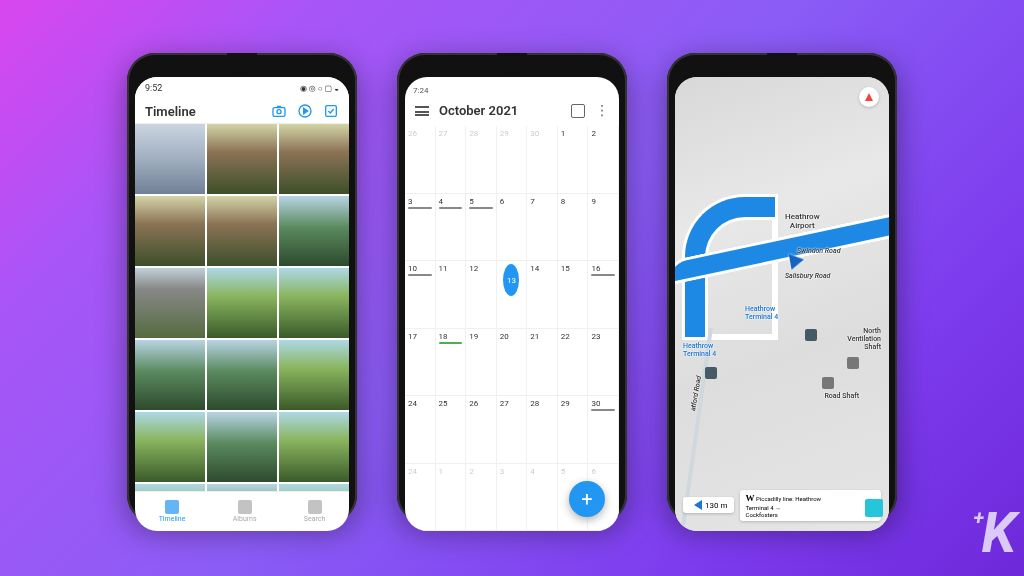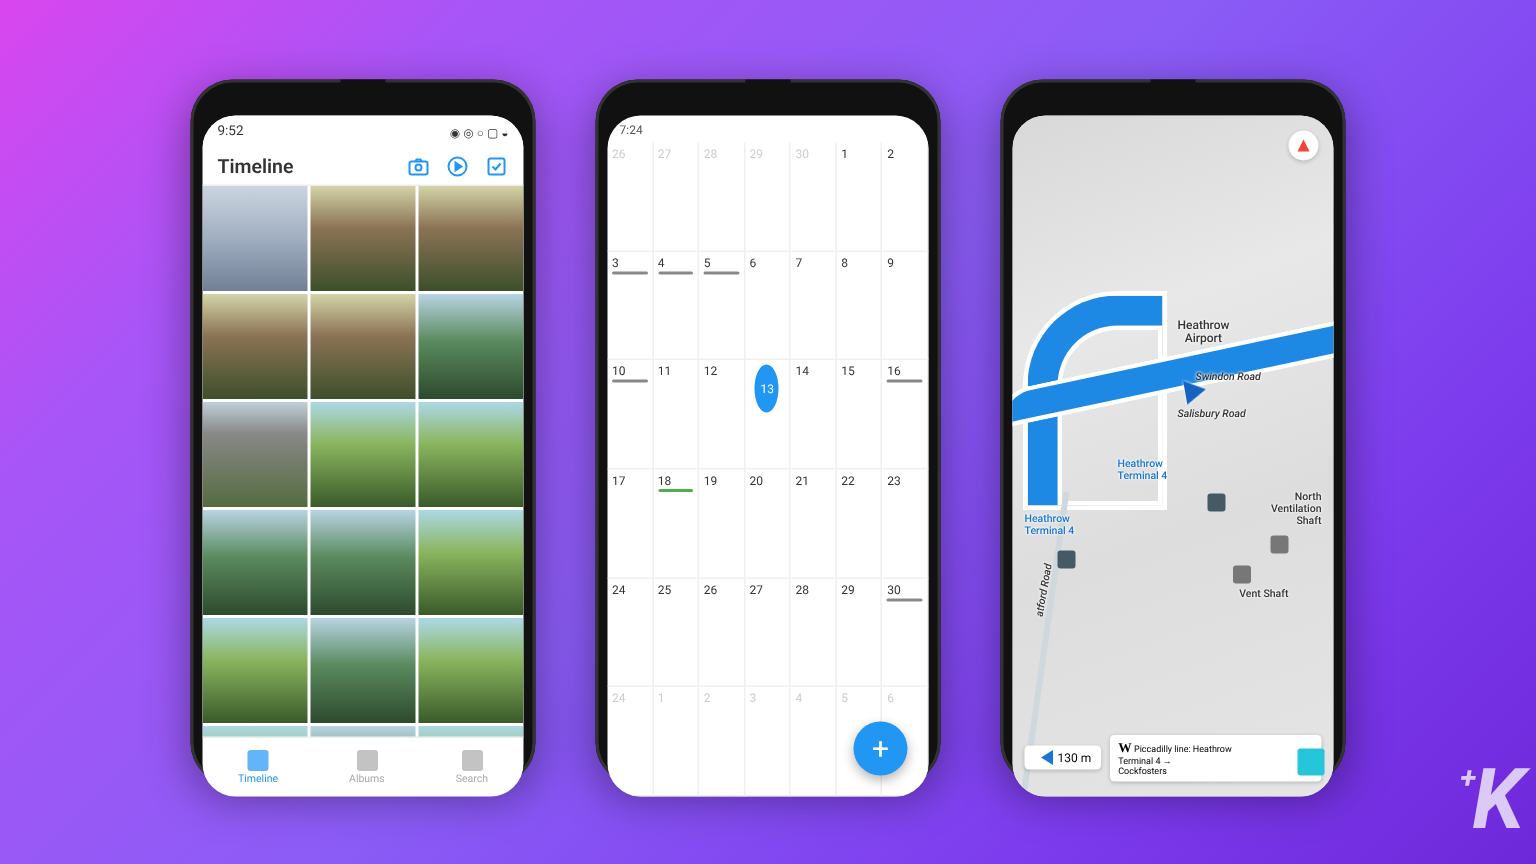--- a/index.html
+++ b/index.html
@@ -96,21 +96,21 @@
     align-items: center;
     border-top: 1px solid #eee;
     font-size: 7px;
     color: #aaa;
   }
   .nav-item { display:flex; flex-direction:column; align-items:center; gap:1px; }
   .nav-item.active { color: #2196f3; }
   .nav-icon { width:14px; height:14px; background: currentColor; border-radius:2px; opacity:0.7; }
 
   
-  .cal-statusbar { height:18px; padding:0 8px; font-size:8px; display:flex; align-items:center; color:#555; }
+  .cal-statusbar { height:18px; padding:0 8px; font-size:8px; display:flex; align-items:flex-end; color:#555; }
   .cal-header {
     display: flex;
     align-items: center;
     padding: 8px 10px;
     gap: 10px;
   }
   .hamburger { width:14px; height:10px; border-top:2px solid #555; border-bottom:2px solid #555; position:relative; }
   .hamburger::after { content:''; position:absolute; top:3px; left:0; right:0; height:2px; background:#555; }
   .cal-title { flex:1; font-size:13px; font-weight:600; color:#333; }
   .cal-icon { width:14px; height:14px; border:1.5px solid #666; border-radius:2px; position:relative; }
@@ -250,20 +250,26 @@
       </div>
     </div>
   </div>
 
   <div class="phone">
     <div class="notch"></div>
     <div class="screen">
       <div class="cal-statusbar">
         <span>7:24</span>
       </div>
+      <div class="cal-header">
+        <div class="hamburger"></div>
+        <span class="cal-title">October 2021</span>
+        <div class="cal-icon"></div>
+        <span class="dots">⋮</span>
+      </div>
       <div class="cal-grid">
           <div class="cal-cell dim">
             <span class="daynum">26</span>
           </div>
           <div class="cal-cell dim">
             <span class="daynum">27</span>
           </div>
           <div class="cal-cell dim">
             <span class="daynum">28</span>
           </div>
@@ -406,21 +412,21 @@
       <div class="nav-arrow"></div>
 
       <div class="compass"></div>
 
       <div class="map-label" style="top:135px; left:110px; text-align:center;">Heathrow<br>Airport</div>
       <div class="map-label road-label" style="top:170px; left:122px;text-align:right;">Swindon Road</div>
       <div class="map-label road-label" style="top:195px; left:110px;">Salisbury Road</div>
       <div class="map-label blue" style="top:228px; left:70px; font-size:7px;">Heathrow<br>Terminal 4</div>
       <div class="map-label blue" style="top:265px; left:8px; font-size:7px;">Heathrow<br>Terminal 4</div>
       <div class="map-label" style="top:250px; right:8px; font-size:7px; text-align:right;">North<br>Ventilation<br>Shaft</div>
-      <div class="map-label" style="top:315px; right:30px; font-size:7px;">Vent Shaft</div>
+      <div class="map-label" style="top:315px; right:30px; font-size:7px;">Road Shaft</div>
       <div class="map-label road-label" style="top:330px; left:18px; transform:rotate(-80deg); transform-origin:left;">atford Road</div>
 
       <div class="poi-icon" style="top:252px; left:130px; background:#455a64;"></div>
       <div class="poi-icon" style="top:290px; left:30px; background:#455a64;"></div>
       <div class="poi-icon" style="top:280px; right:30px; background:#777;"></div>
       <div class="poi-icon" style="top:300px; right:55px; background:#777;"></div>
 
       <div class="map-info">
         <div class="dist-badge">
           <span>130 m</span>

